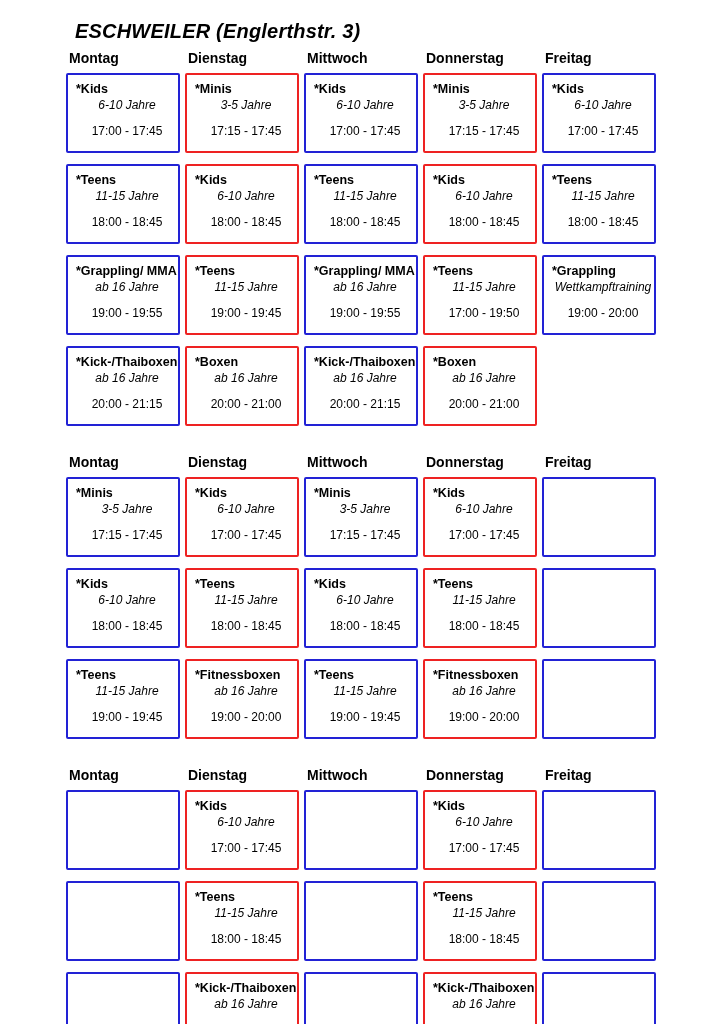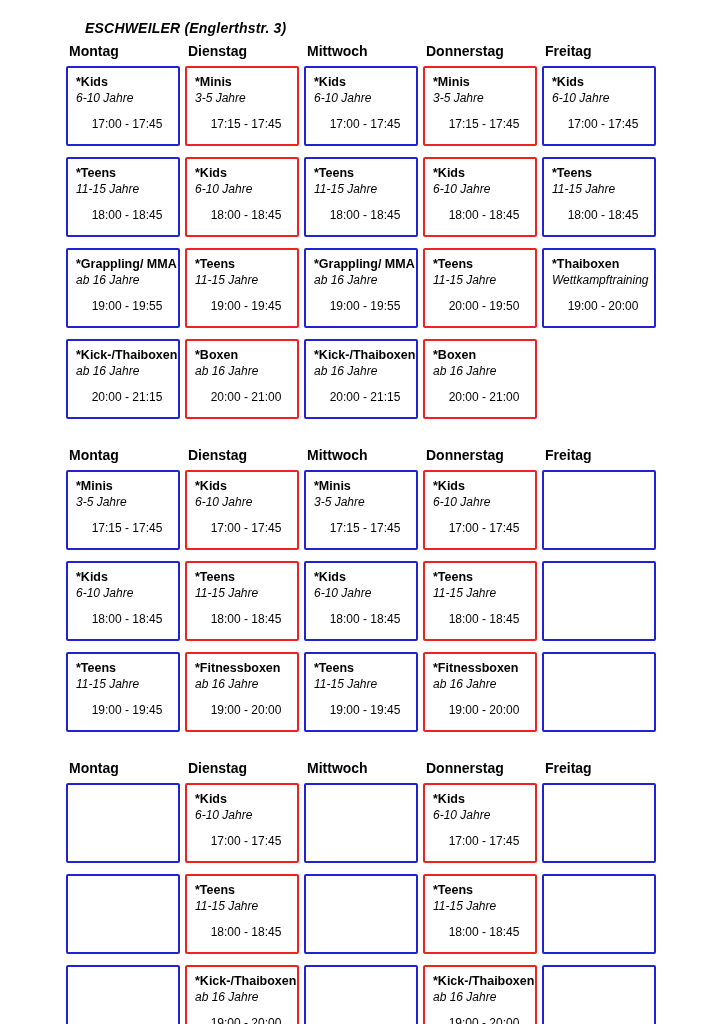--- a/index.html
+++ b/index.html
@@ -13,24 +13,24 @@
     position: relative;
     width: 724px;
     height: 1024px;
     box-sizing: border-box;
     padding: 20px 66px 0 66px;
     background: #ffffff;
     overflow: hidden;
   }
   section.location { margin: 0 0 28px 0; }
   h2.loc-title {
-    font-size: 14px;
+    font-size: 20px;
     font-weight: bold;
     font-style: italic;
-    margin: 0 0 7px 19px;
+    margin: 0 0 7px 9px;
     letter-spacing: 0.2px;
     white-space: nowrap;
   }
   .grid {
     display: grid;
     grid-template-columns: repeat(5, 114px);
     column-gap: 5px;
     row-gap: 11px;
   }
   .day {
@@ -58,20 +58,21 @@
     font-weight: bold;
     line-height: 15px;
     white-space: nowrap;
   }
   .cage {
     font-size: 12px;
     font-style: italic;
     line-height: 14px;
     margin-top: 1px;
     white-space: nowrap;
+    text-align: center;
   }
   .ctime {
     font-size: 12px;
     line-height: 14px;
     margin-top: 12px;
     white-space: nowrap;
     text-align: center;
   }
 </style>
 </head>
@@ -148,24 +149,24 @@
           <div class="ctime">19:00 - 19:45</div>
         </div>
         <div class="cell blue">
           <div class="cname">*Grappling/ MMA</div>
           <div class="cage">ab 16 Jahre</div>
           <div class="ctime">19:00 - 19:55</div>
         </div>
         <div class="cell red">
           <div class="cname">*Teens</div>
           <div class="cage">11-15 Jahre</div>
-          <div class="ctime">20:00 - 19:50</div>
-        </div>
-        <div class="cell blue">
-          <div class="cname">*Thaiboxen</div>
+          <div class="ctime">17:00 - 19:50</div>
+        </div>
+        <div class="cell blue">
+          <div class="cname">*Grappling</div>
           <div class="cage">Wettkampftraining</div>
           <div class="ctime">19:00 - 20:00</div>
         </div>
         <div class="cell blue">
           <div class="cname">*Kick-/Thaiboxen</div>
           <div class="cage">ab 16 Jahre</div>
           <div class="ctime">20:00 - 21:15</div>
         </div>
         <div class="cell red">
           <div class="cname">*Boxen</div>

